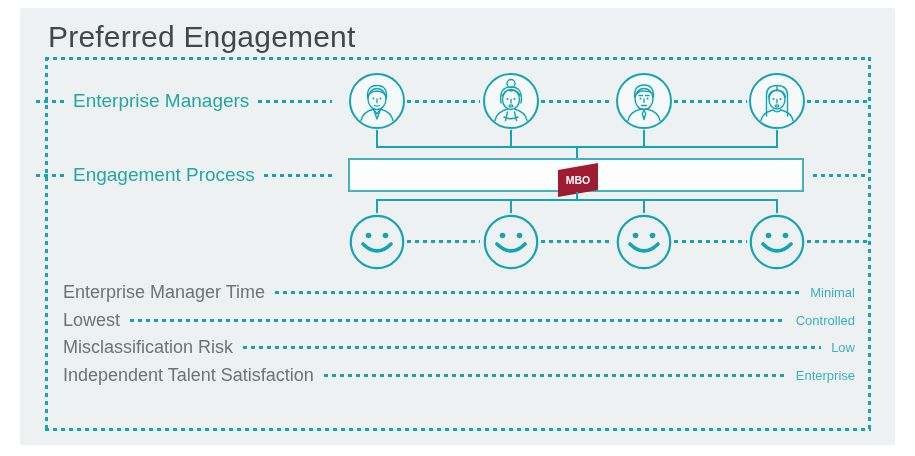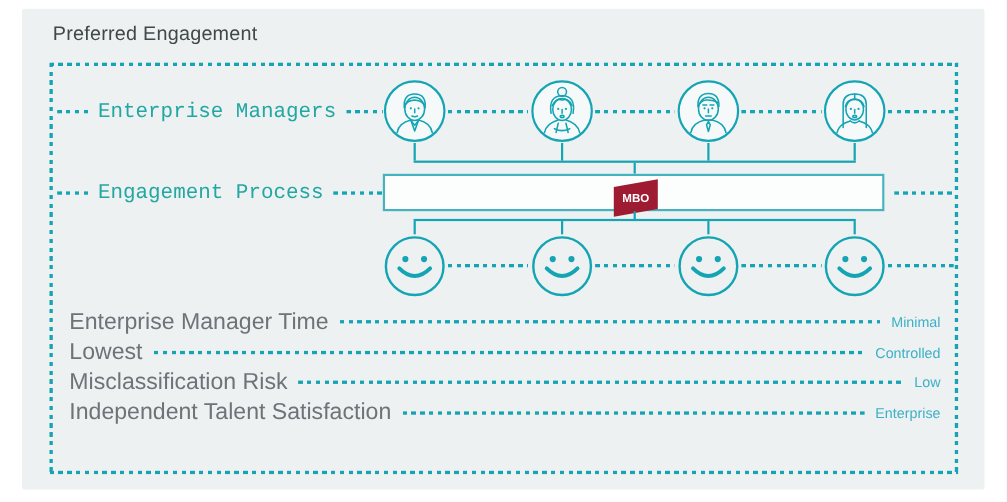--- a/index.html
+++ b/index.html
@@ -9,46 +9,46 @@
     --value-teal:#3cb0c5;
     --gray:#6d7378;
     --title:#40484b;
     --card:#edf1f1;
     --badge:#9e1b32;
   }
   *{margin:0;padding:0;box-sizing:border-box;}
   body{background:#ffffff;font-family:"Liberation Sans",sans-serif;}
   .stage{position:relative;width:915px;height:456px;background:#ffffff;overflow:hidden;}
   .card{position:absolute;left:20px;top:8px;width:875px;height:437px;background:var(--card);border-radius:2px;}
-  .title{position:absolute;left:48px;top:20px;font-size:18px;color:var(--title);letter-spacing:.2px;}
+  .title{position:absolute;left:48px;top:20px;font-size:30px;color:var(--title);letter-spacing:.2px;}
   
   .frame{position:absolute;left:45px;top:57px;width:826px;height:374px;
     background:
       repeating-linear-gradient(90deg,var(--teal) 0 4px,transparent 4px 8px) 0 0/100% 3px no-repeat,
       repeating-linear-gradient(90deg,var(--teal) 0 4px,transparent 4px 8px) 0 100%/100% 3px no-repeat,
       repeating-linear-gradient(180deg,var(--teal) 0 4px,transparent 4px 8px) 0 0/3px 100% no-repeat,
       repeating-linear-gradient(180deg,var(--teal) 0 4px,transparent 4px 8px) 100% 0/3px 100% no-repeat;}
   .dots{position:absolute;height:3px;background:repeating-linear-gradient(90deg,var(--teal) 0 4px,transparent 4px 8px);}
-  .rowlab{position:absolute;left:52px;width:296px;height:26px;display:flex;align-items:center;font-family:Liberation Mono, monospace;}
+  .rowlab{position:absolute;left:36px;width:296px;height:26px;display:flex;align-items:center;}
   .rowlab .lead{position:static;width:28px;flex:none;}
   .rowlab .lab{margin:0 9px;font-size:19px;color:var(--label-teal);white-space:nowrap;}
   .rowlab .trail{position:static;flex:1;}
   .vline{position:absolute;width:2px;background:var(--teal);}
   .hline{position:absolute;height:2px;background:var(--teal);}
   .avatar,.smiley{position:absolute;width:58px;height:58px;}
   .icon-svg{display:block;}
   .icon-svg .ln{fill:none;stroke:var(--teal);stroke-width:1.4;stroke-linecap:round;stroke-linejoin:round;}
   .icon-svg .ring{fill:#f6f9f9;stroke:var(--teal);stroke-width:2;}
   .icon-svg .dot{fill:var(--teal);stroke:none;}
   .icon-svg .smile{fill:none;stroke:var(--teal);stroke-width:3.6;stroke-linecap:round;}
   .procbox{position:absolute;left:348px;top:158px;width:456px;height:34px;border:2px solid var(--teal-light);background:#fcfdfd;}
   .badge{position:absolute;left:557px;top:160px;width:42px;height:38px;}
   .metrics{position:absolute;left:63px;top:279px;width:792px;}
   .metric{display:flex;align-items:center;height:27.5px;}
-  .metric .mlabel{font-size:21px;color:var(--gray);white-space:nowrap;}
+  .metric .mlabel{font-size:18px;color:var(--gray);white-space:nowrap;}
   .metric .leader{flex:1;height:3px;margin:0 10px;background:repeating-linear-gradient(90deg,var(--teal) 0 4px,transparent 4px 8px);}
   .metric .mvalue{font-size:13px;color:var(--value-teal);white-space:nowrap;}
 </style>
 </head>
 <body>
 
 <div class="stage">
   <div class="card"></div>
   <div class="title">Preferred Engagement</div>
   <div class="frame"></div>

